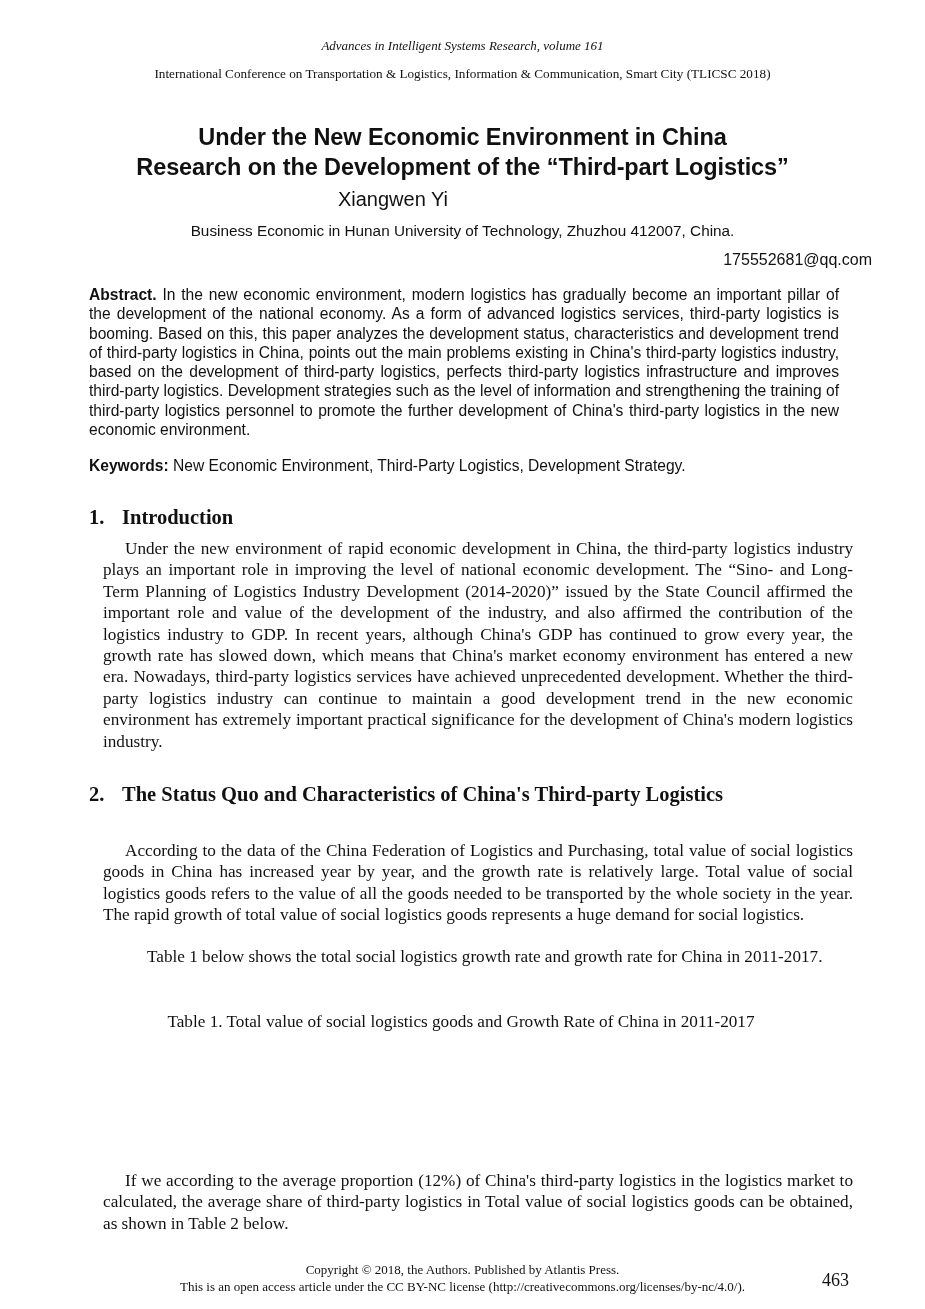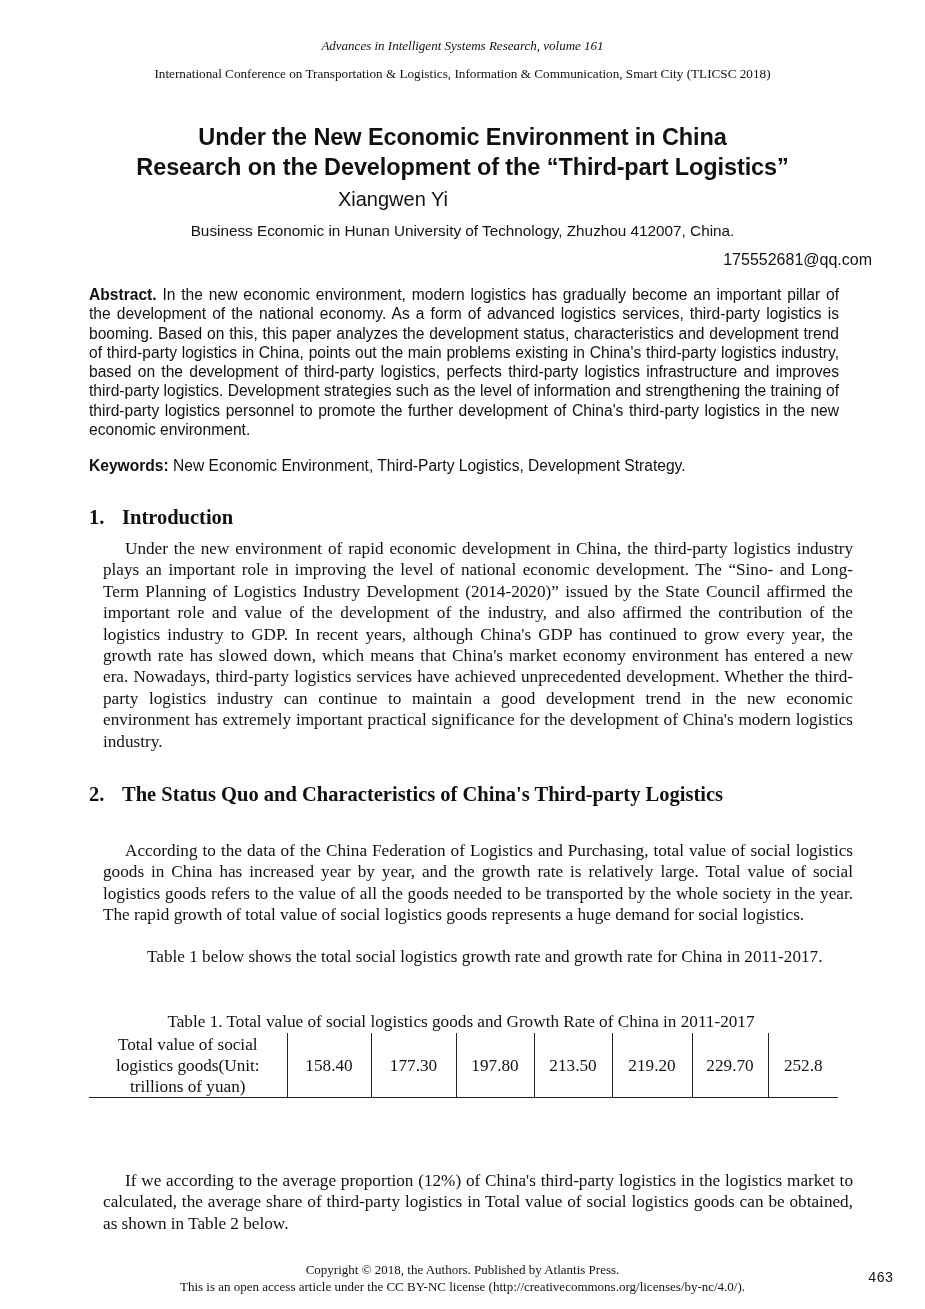--- a/index.html
+++ b/index.html
@@ -39,21 +39,21 @@
   table.data td { border-left: 1.3px solid #222; border-right: 1.3px solid #222; text-align: center; padding: 0 2px; line-height: 21px; }
   table.data td:first-child { border-left: none; }
   table.data td:last-child { border-right: none; }
   table.data tr.r-head td { border-top: 2px solid #222; border-bottom: 1.3px solid #222; height: 23px; }
   table.data tr.r-value td { border-bottom: 1.3px solid #222; height: 64px; }
   table.data tr.r-growth td { border-bottom: 2px solid #222; height: 23px; }
 
   .footer { left: 0; width: 925px; text-align: center; font-size: 13px; }
   .foot-copy { top: 1262px; }
   .foot-lic { top: 1279px; }
-  .page-num { top: 1270px; left: 868px; font-size: 14px; font-family: Liberation Mono, monospace; }
+  .page-num { top: 1270px; left: 822px; font-size: 18px; }
 </style>
 </head>
 <body>
 
 <div class="abs running-head rh-journal serif">Advances in Intelligent Systems Research, volume 161</div>
 <div class="abs running-head rh-conf serif">International Conference on Transportation &amp; Logistics, Information &amp; Communication, Smart City (TLICSC 2018)</div>
 
 <div class="abs title sans">
   <div>Under the New Economic Environment in China</div>
   <div>Research on the Development of the “Third-part Logistics”</div>
@@ -83,30 +83,20 @@
     <col style="width:198px">
       <col style="width:84px">
       <col style="width:85px">
       <col style="width:78px">
       <col style="width:78px">
       <col style="width:80px">
       <col style="width:76px">
       <col style="width:70px">
   </colgroup>
   <tbody>
-  <tr class="r-value">
-    <td style="padding:0 8px">Total value of social logistics goods(Unit: trillions of yuan)</td>
-    <td>158.40</td>
-    <td>177.30</td>
-    <td>197.80</td>
-    <td>213.50</td>
-    <td>219.20</td>
-    <td>229.70</td>
-    <td>252.8</td>
-  </tr>
 </tbody>
   </table>
 
 <div class="abs para p-after serif"><span class="indent"></span><span>If we according to the average proportion (12%) of China's third-party logistics in the logistics market to calculated, the average share of third-party logistics in Total value of social logistics goods can be obtained, as shown in Table 2 below.</span></div>
 
 <div class="abs footer foot-copy serif">Copyright © 2018, the Authors. Published by Atlantis Press.</div>
 <div class="abs footer foot-lic serif">This is an open access article under the CC BY-NC license (http://creativecommons.org/licenses/by-nc/4.0/).</div>
 <div class="abs page-num serif">463</div>
 
 </body></html>

